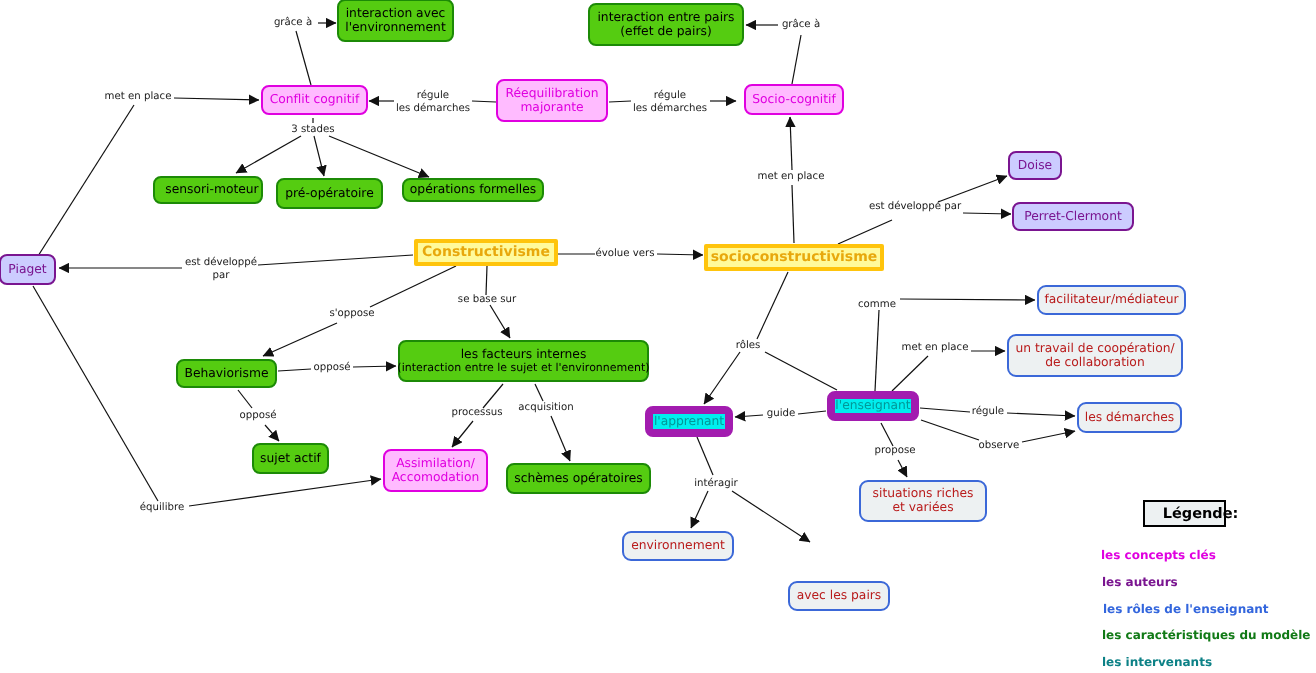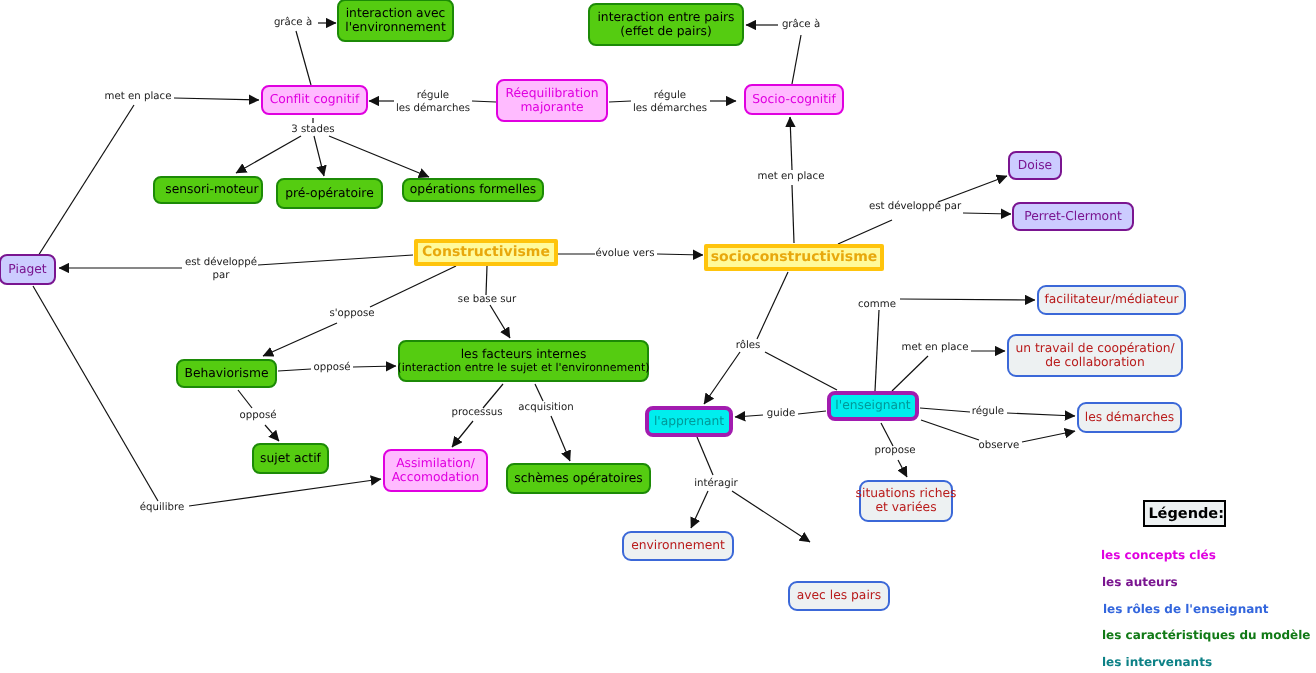--- a/index.html
+++ b/index.html
@@ -4,25 +4,25 @@
 <style>
   html,body{margin:0;padding:0;background:#ffffff;}
   body{width:1316px;height:673px;overflow:hidden;font-family:"DejaVu Sans",sans-serif;-webkit-font-smoothing:antialiased;text-rendering:geometricPrecision;}
   #map{position:relative;width:1316px;height:673px;background:#fff;}
   svg.edges{position:absolute;left:0;top:0;width:1316px;height:673px;pointer-events:none;}
   .node{position:absolute;box-sizing:border-box;display:flex;align-items:center;justify-content:center;text-align:center;line-height:1.13;white-space:pre;}
   .green{background:#55CC11;border:2px solid #1C8A06;border-radius:8px;color:#000000;font-size:12.3px;}
   .pink{background:#FFBBFF;border:2.8px solid #E000E0;border-radius:8px;color:#E000E0;font-size:12.3px;}
   .purple{background:#CCCCFF;border:2.8px solid #7A1590;border-radius:8px;color:#7A1590;font-size:12.3px;}
   .blue{background:#EDF1F2;border:2.5px solid #3B68D8;border-radius:9px;color:#b91c1c;font-size:12.3px;}
-  .cyan{background:#00EEEE;border:4px solid #a21caf;border-radius:8px;color:#009999;font-size:12.3px;justify-content:center;}
+  .cyan{background:#00EEEE;border:8px solid #a21caf;border-radius:8px;color:#009999;font-size:12.3px;justify-content:center;}
   .gold{background:#FFFA9B;border:4px solid #FFC40C;border-radius:2px;color:#E8A80C;font-size:14px;font-weight:bold;}
   .sublabel{font-size:11px;}
   .elabel{position:absolute;font-size:10.2px;color:#1a1a1a;text-align:center;line-height:1.32;white-space:pre;transform:translate(-50%,-50%);}
-  .legend-box{position:absolute;box-sizing:border-box;border:2px solid #000;background:#EDF1F2;font-weight:bold;font-size:14.5px;display:flex;align-items:center;justify-content:flex-end;color:#000;padding-left:32px;}
+  .legend-box{position:absolute;box-sizing:border-box;border:2px solid #000;background:#EDF1F2;font-weight:bold;font-size:14.5px;display:flex;align-items:center;justify-content:center;color:#000;padding-left:32px;}
   .legend-item{position:absolute;font-weight:bold;font-size:12px;white-space:nowrap;}
 </style>
 </head>
 <body>
 
 <div id="map">
   <svg class="edges" viewBox="0 0 1316 673">
     <defs>
       <marker id="arrow" viewBox="0 0 10.8 10.6" refX="10.3" refY="5.3" markerWidth="10.8" markerHeight="10.6" markerUnits="userSpaceOnUse" orient="auto-start-reverse">
         <path d="M 0 0 L 10.8 5.3 L 0 10.6 z" fill="#111"></path>
@@ -108,21 +108,21 @@
 de collaboration</div></div></div>
       <div class="node green" style="left: 398px; top: 340px; width: 251px; height: 42px;"><div><div>les facteurs internes</div><div class="sublabel">(interaction entre le sujet et l'environnement)</div></div></div>
       <div class="node green" style="left: 176px; top: 359px; width: 101px; height: 29px;"><div><div>Behaviorisme</div></div></div>
       <div class="node cyan" style="left: 827px; top: 391px; width: 92px; height: 30px;"><div><div>l'enseignant</div></div></div>
       <div class="node cyan" style="left: 645px; top: 406px; width: 88px; height: 31px;"><div><div>l'apprenant</div></div></div>
       <div class="node blue" style="left: 1077px; top: 402px; width: 105px; height: 31px;"><div><div>les démarches</div></div></div>
       <div class="node green" style="left: 252px; top: 443px; width: 77px; height: 31px;"><div><div>sujet actif</div></div></div>
       <div class="node pink" style="left: 383px; top: 449px; width: 105px; height: 43px;"><div><div>Assimilation/
 Accomodation</div></div></div>
       <div class="node green" style="left: 506px; top: 463px; width: 145px; height: 31px;"><div><div>schèmes opératoires</div></div></div>
-      <div class="node blue" style="left: 859px; top: 480px; width: 94px; height: 42px;"><div><div>situations riches
+      <div class="node blue" style="left: 859px; top: 480px; width: 128px; height: 42px;"><div><div>situations riches
 et variées</div></div></div>
       <div class="node blue" style="left: 622px; top: 531px; width: 112px; height: 30px;"><div><div>environnement</div></div></div>
       <div class="node blue" style="left: 788px; top: 545px; width: 102px; height: 30px; margin-top: 36px;"><div><div>avec les pairs</div></div></div>
     </div>
   <div id="labels-layer">
       <div class="elabel" style="left: 293px; top: 23px;">grâce à</div>
       <div class="elabel" style="left: 801px; top: 25px;">grâce à</div>
       <div class="elabel" style="left: 138px; top: 97px;">met en place</div>
       <div class="elabel" style="left: 433px; top: 102px;">régule
 les démarches</div>

